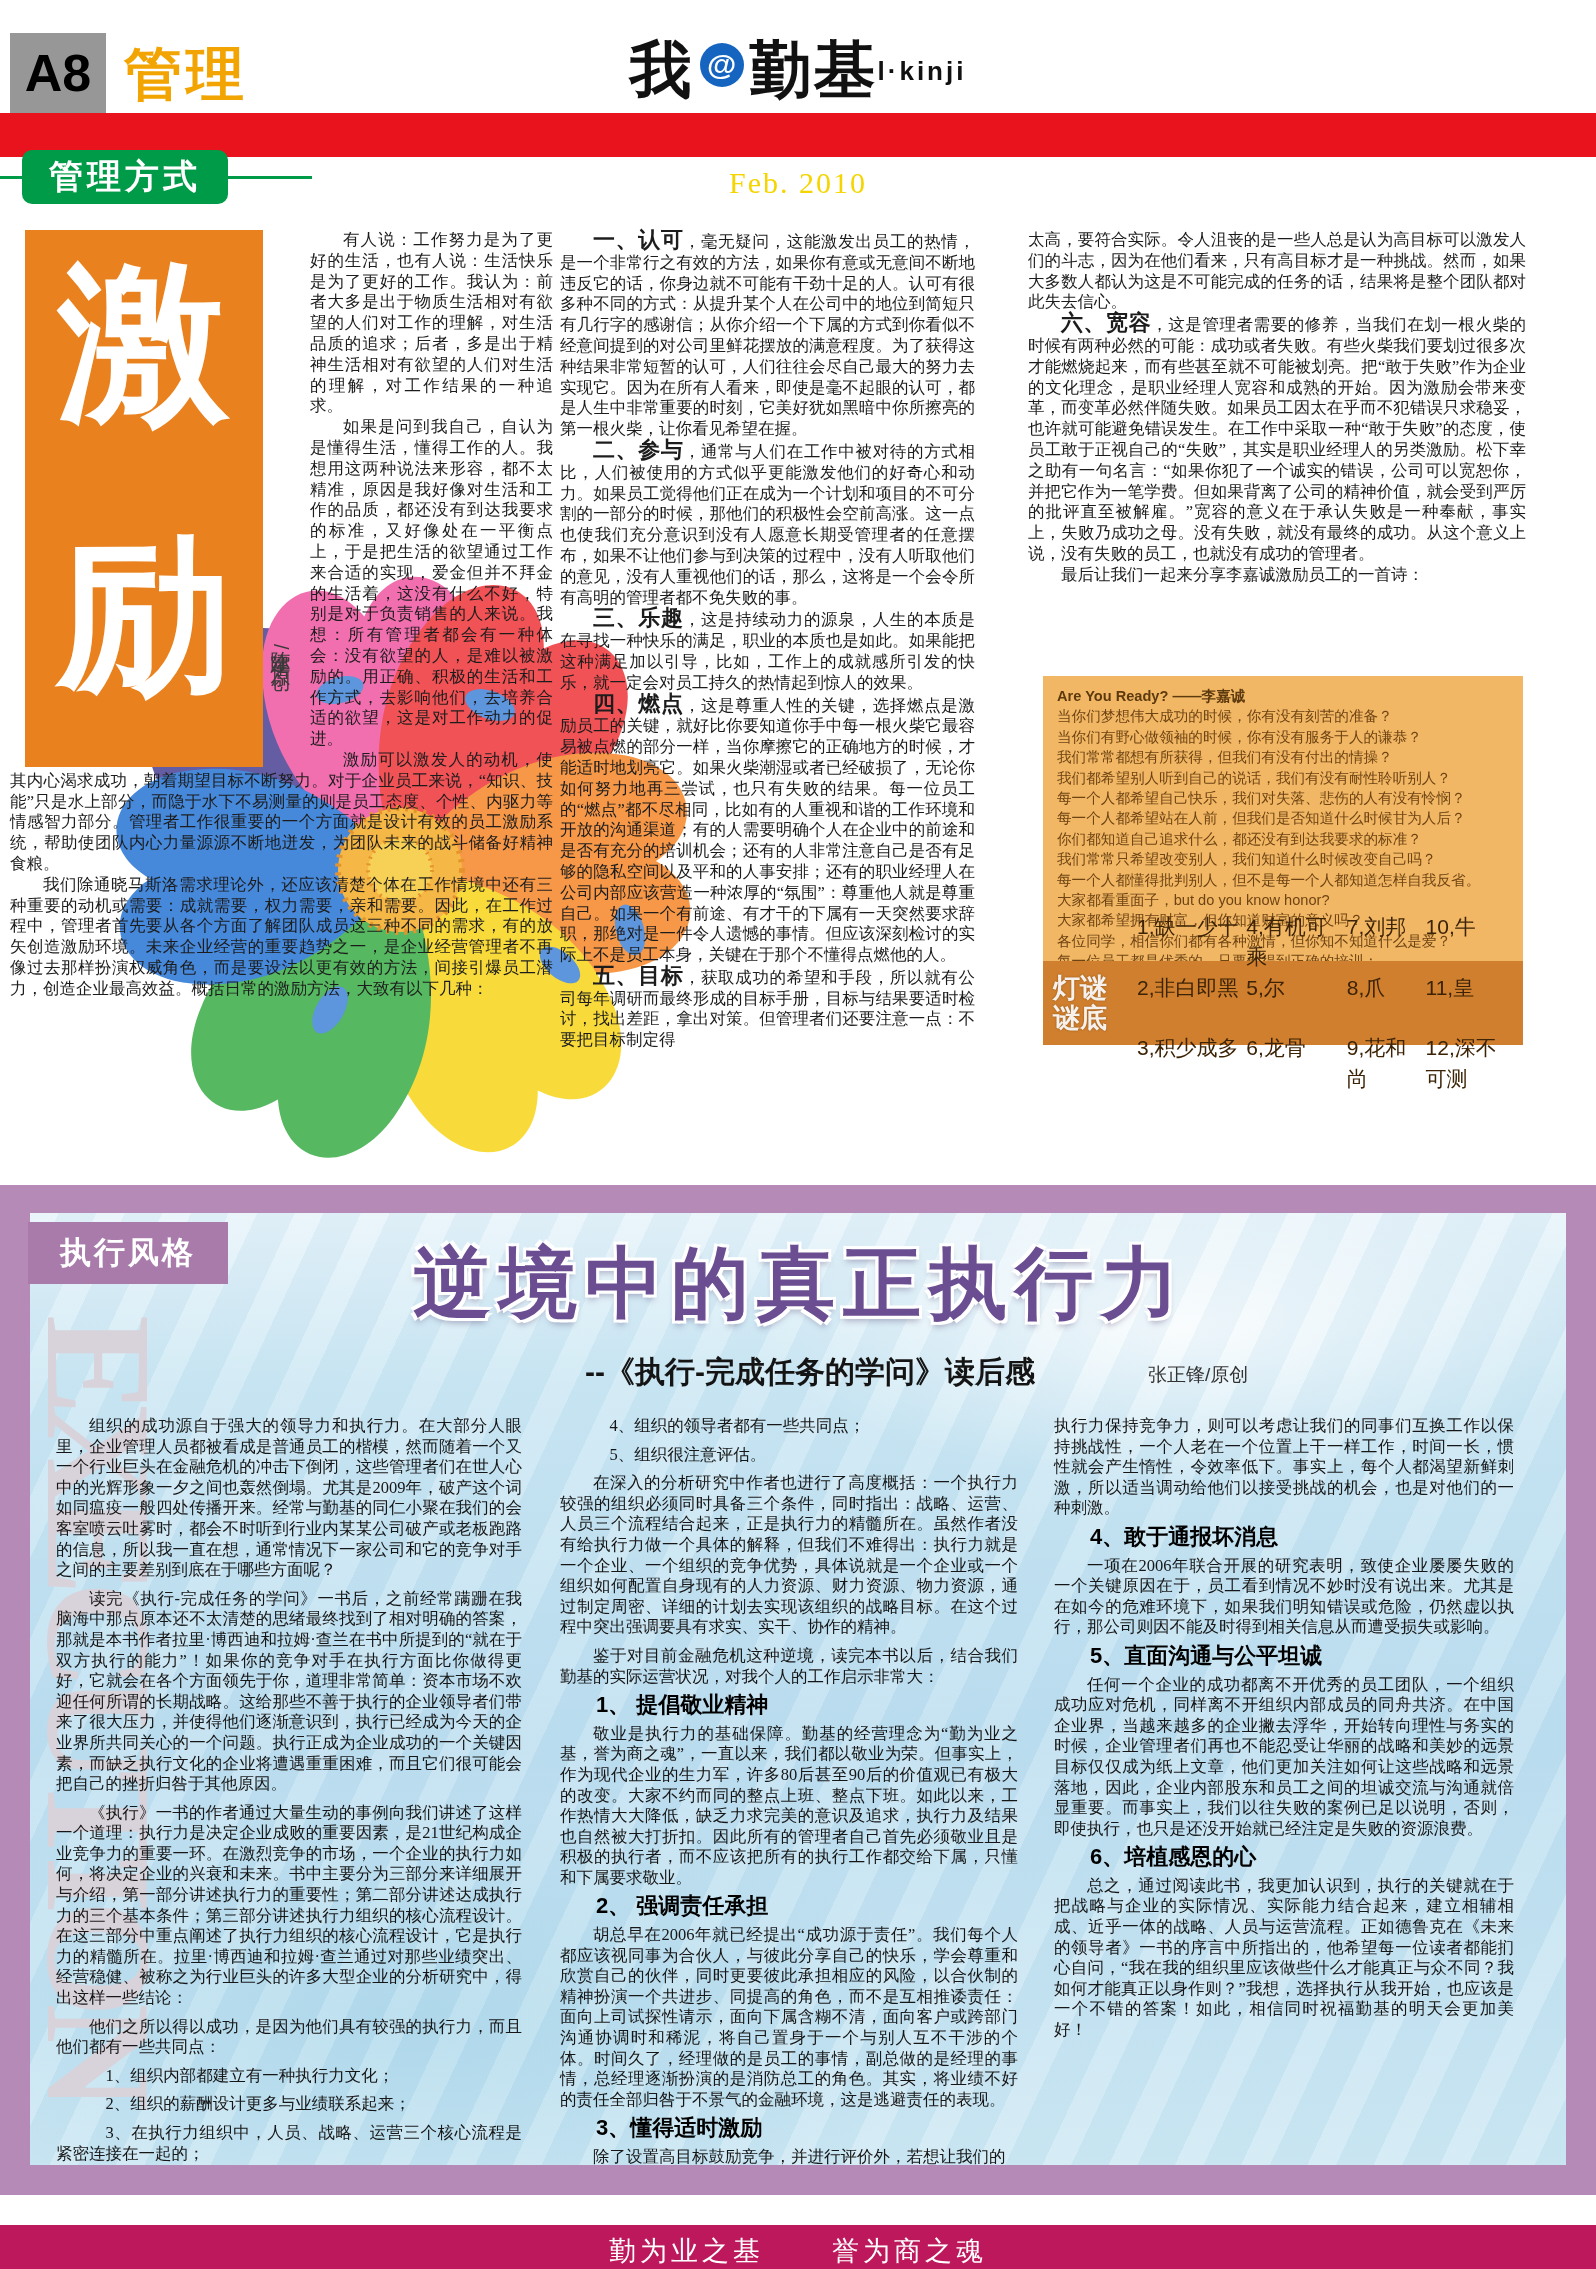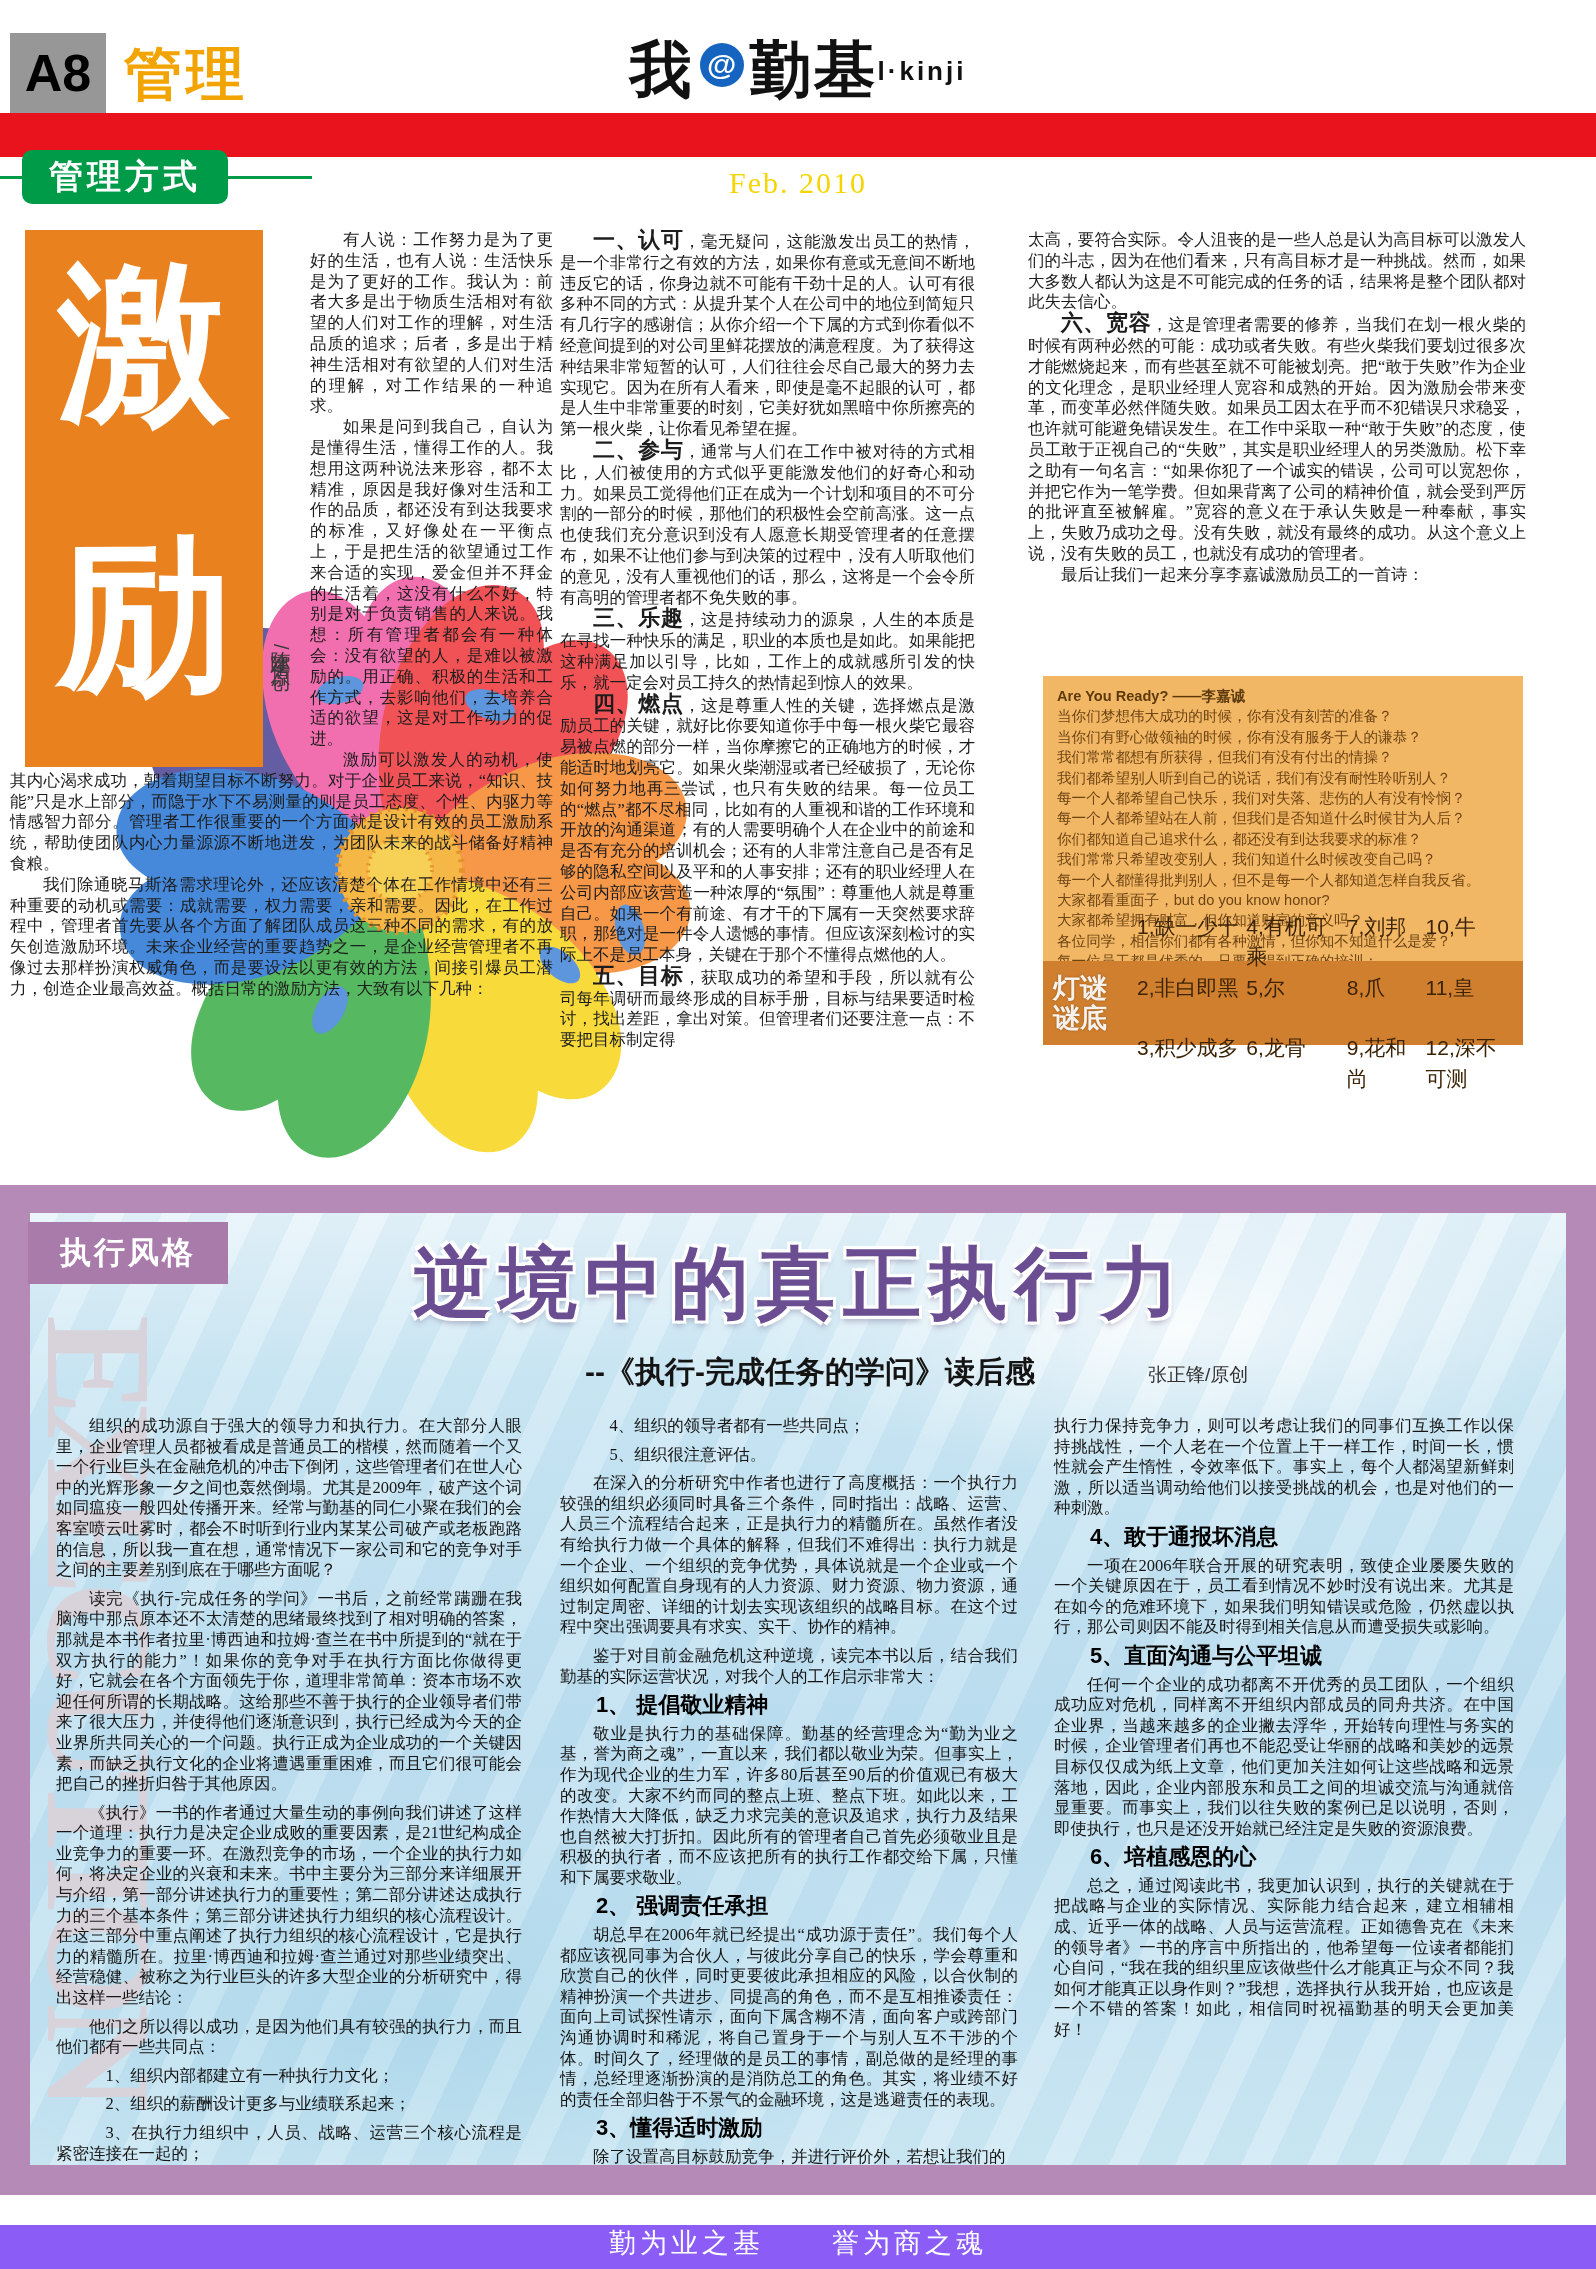--- a/index.html
+++ b/index.html
@@ -79,22 +79,22 @@
   .bcol{position:absolute;top:1408px;height:756px;z-index:2;text-align:justify;
         font-size:16.5px;line-height:20.6px;color:#161616;}
   .bcol p{margin:8px;text-indent:2em;}
   .bcol .num{text-indent:3em;}
   .bcol h4{margin:4px 0 3px 0;text-indent:2em;font-size:22px;
         font-family:"Liberation Sans",sans-serif;font-weight:900;color:#000;}
   .bcol1{left:48px;width:482px;}
   .bcol2{left:552px;width:474px;}
   .bcol3{left:1046px;width:476px;}
   
-  .footer{position:absolute;left:0;top:2225px;width:100%;height:44px;background:#8b5cf6;
-        display:flex;align-items:flex-start;justify-content:center;gap:68px;color:#fff;
+  .footer{position:absolute;left:0;top:2225px;width:100%;height:44px;background:#be185d;
+        display:flex;align-items:flex-end;justify-content:center;gap:68px;color:#fff;
         font-family:"Liberation Sans",sans-serif;font-size:27px;letter-spacing:4px;}
 </style>
 </head>
 <body>
 
 <div class="page">
 
   <div class="pageno">A8</div>
   <div class="section-name">管理</div>
   <div class="masthead">

